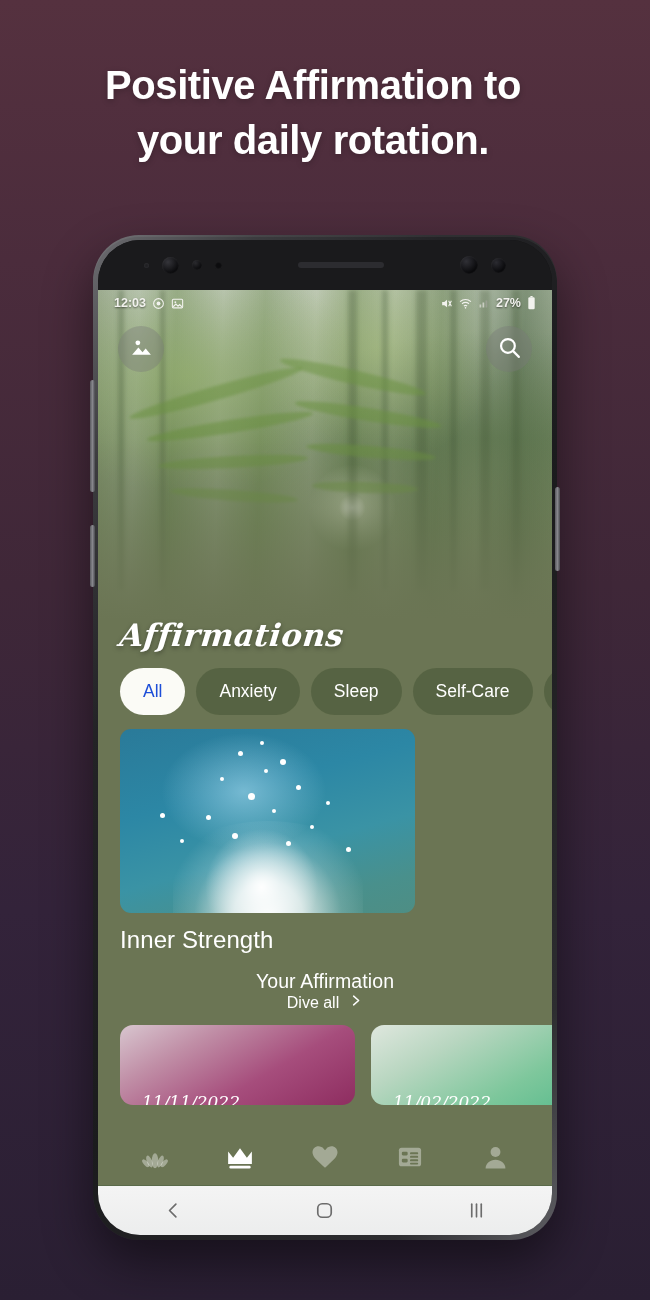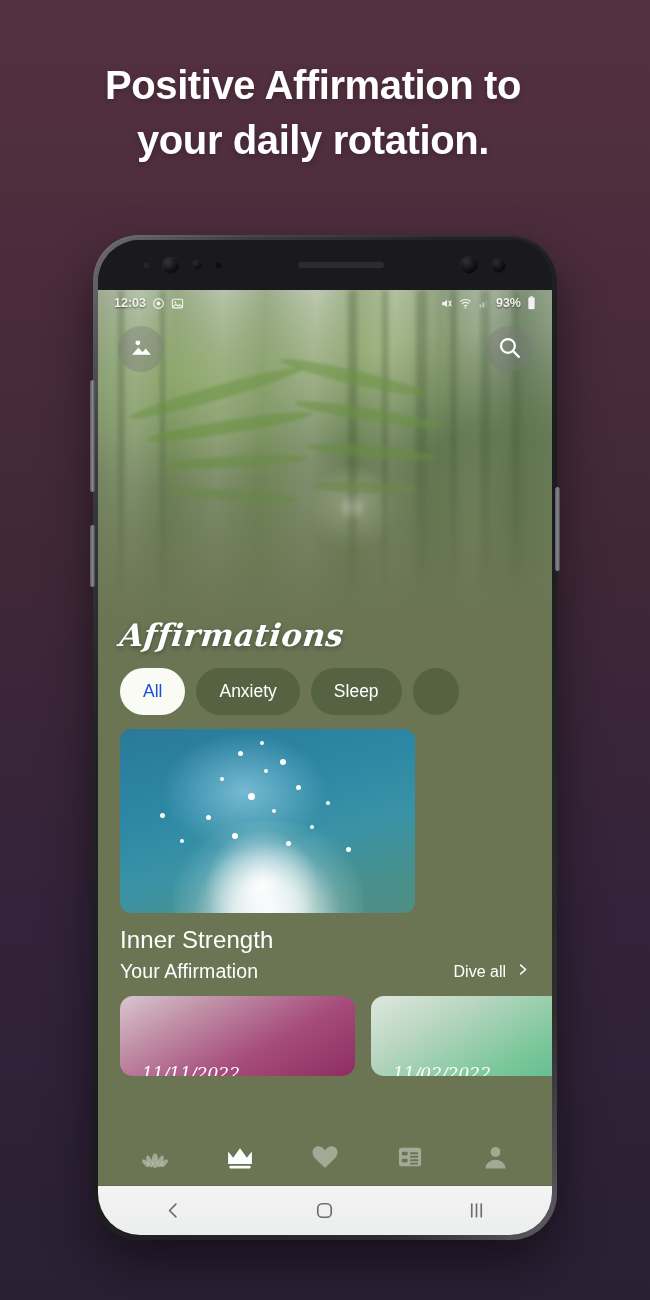--- a/index.html
+++ b/index.html
@@ -147,21 +147,21 @@
     white-space:nowrap;
   }
   .chip.active{background:#fbfbf6; color:#1d4ed8;}
 
   .sec-title{
     color:#ffffff; font-size:19px; padding:0 22px;
     margin-top:21px; letter-spacing:.1px;
   }
   .sec-row{
     display:flex; align-items:center; justify-content:space-between;
-    padding:0 22px; margin-top:6px;
+    padding:0 22px; margin-top:16px;flex-direction:column;
   }
   .sec-row .sec-title{padding:0; margin:0; font-size:19.5px;}
   .viewall{display:flex; align-items:center; gap:9px; color:#ffffff; font-size:16px;}
 
   
   .dive{display:flex; gap:18px; padding:0 22px; margin-top:14px; overflow:hidden;}
   .dive-card{flex:0 0 auto;}
   .dive-img{border-radius:11px; overflow:hidden; position:relative;}
   .dive-card.c1 .dive-img{width:295px; height:184px;
     background:
@@ -291,21 +291,21 @@
                 <circle cx="12" cy="20" r="1.5" fill="#f2f2ee"></circle>
               </svg>
           </span>
           <span class="sb-ic">
             <svg width="12" height="12" viewBox="0 0 24 24">
                 <rect x="3" y="15" width="3.5" height="6" fill="#c9cdc2"></rect>
                 <rect x="9" y="11" width="3.5" height="10" fill="#c9cdc2"></rect>
                 <rect x="15" y="7" width="3.5" height="14" fill="#9aa092"></rect>
               </svg>
           </span>
-          <span>93%</span>
+          <span>27%</span>
           <span class="sb-ic">
             <svg width="9" height="14" viewBox="0 0 12 22">
                 <rect x="1" y="2" width="10" height="19" rx="2" fill="#f2f2ee"></rect>
                 <rect x="4" y="0" width="4" height="2" rx="1" fill="#f2f2ee"></rect>
               </svg>
           </span>
         </div>
       </div>
 
       <div class="top-actions">
@@ -333,20 +333,23 @@
 
         <div class="chips">
           <div class="chip active">
             <span>All</span>
           </div>
           <div class="chip">
             <span>Anxiety</span>
           </div>
           <div class="chip">
             <span>Sleep</span>
+          </div>
+          <div class="chip">
+            <span>Self-Care</span>
           </div>
           <div class="chip">
             
           </div>
         </div>
 
 
         <div class="dive">
           <div class="dive-card c1">
             <div class="dive-img">

